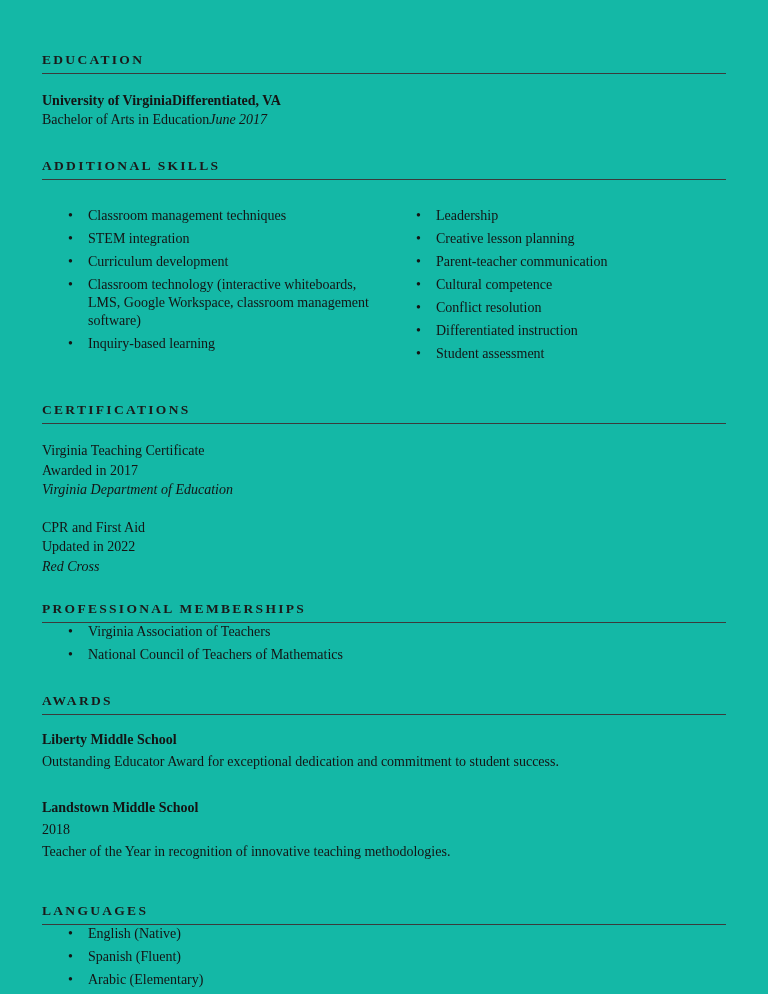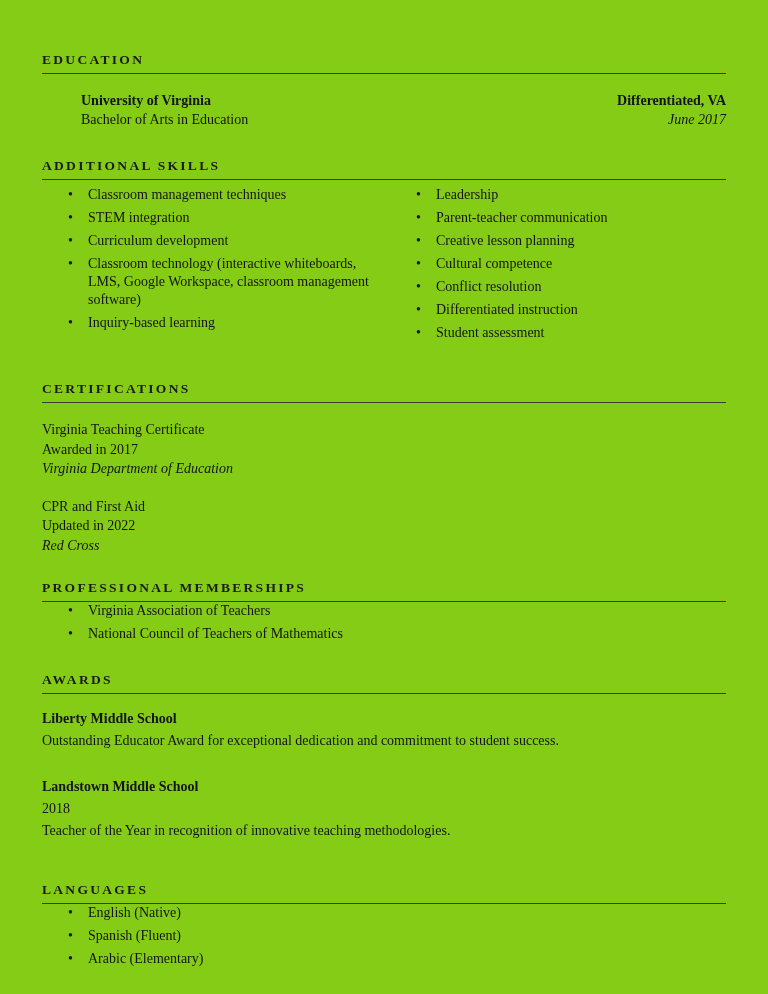--- a/index.html
+++ b/index.html
@@ -1,55 +1,55 @@
 <!DOCTYPE html>
 <html><head>
 <meta charset="utf-8">
 <style>
   html, body { margin: 0; padding: 0; background: #ffffff; }
   .page {
     position: relative;
     width: 768px;
     height: 994px;
-    background: #84cc16;
+    background: #14b8a6;
     box-sizing: border-box;
     padding: 52px 42px 0 42px;
     font-family: "Liberation Serif", "DejaVu Serif", serif;
     font-size: 14px;
     color: #141414;
     overflow: hidden;
   }
   .section-heading {
     font-size: 13.5px;
     font-weight: bold;
     letter-spacing: 2.3px;
     color: #1a1a1a;
     padding-bottom: 5px;
     border-bottom: 1.6px solid #3b3b3b;
   }
   
   .edu-rows { margin-top: 17px; }
-  .edu-row { display: flex; justify-content: space-between; line-height: 19px; margin-left: 39px; }
+  .edu-row { display: flex; justify-content: flex-start; line-height: 19px; }
   .bold { font-weight: bold; }
   .italic { font-style: italic; }
   
   ul.bullets { margin: 0; padding: 0 0 0 46px; list-style: none; }
   ul.bullets li {
     position: relative;
     line-height: 18px;
     margin-bottom: 5px;
   }
   ul.bullets li::before {
     content: "\2022";
     position: absolute;
     left: -20px;
     top: 0;
   }
   
-  .skills-cols { display: flex; margin-top: 6px; }
+  .skills-cols { display: flex; margin-top: 27px; }
   .skills-col { width: 50%; box-sizing: border-box; }
   .skills-col.right ul.bullets { padding-left: 52px; }
   
   .sec-skills { margin-top: 29px; }
   .sec-certs { margin-top: 34px; }
   .sec-memberships { margin-top: 25px; }
   .sec-awards { margin-top: 29px; }
   .sec-languages { margin-top: 40px; }
   
   .cert-list { margin-top: 17px; }
@@ -92,22 +92,22 @@
           <li>Classroom management techniques</li>
           <li>STEM integration</li>
           <li>Curriculum development</li>
           <li>Classroom technology (interactive whiteboards, LMS, Google Workspace, classroom management software)</li>
           <li>Inquiry-based learning</li>
         </ul>
       </div>
       <div class="skills-col right">
         <ul class="bullets">
           <li>Leadership</li>
+          <li>Creative lesson planning</li>
           <li>Parent-teacher communication</li>
-          <li>Creative lesson planning</li>
           <li>Cultural competence</li>
           <li>Conflict resolution</li>
           <li>Differentiated instruction</li>
           <li>Student assessment</li>
         </ul>
       </div>
     </div>
   </div>
 
   <div class="section sec-certs">

